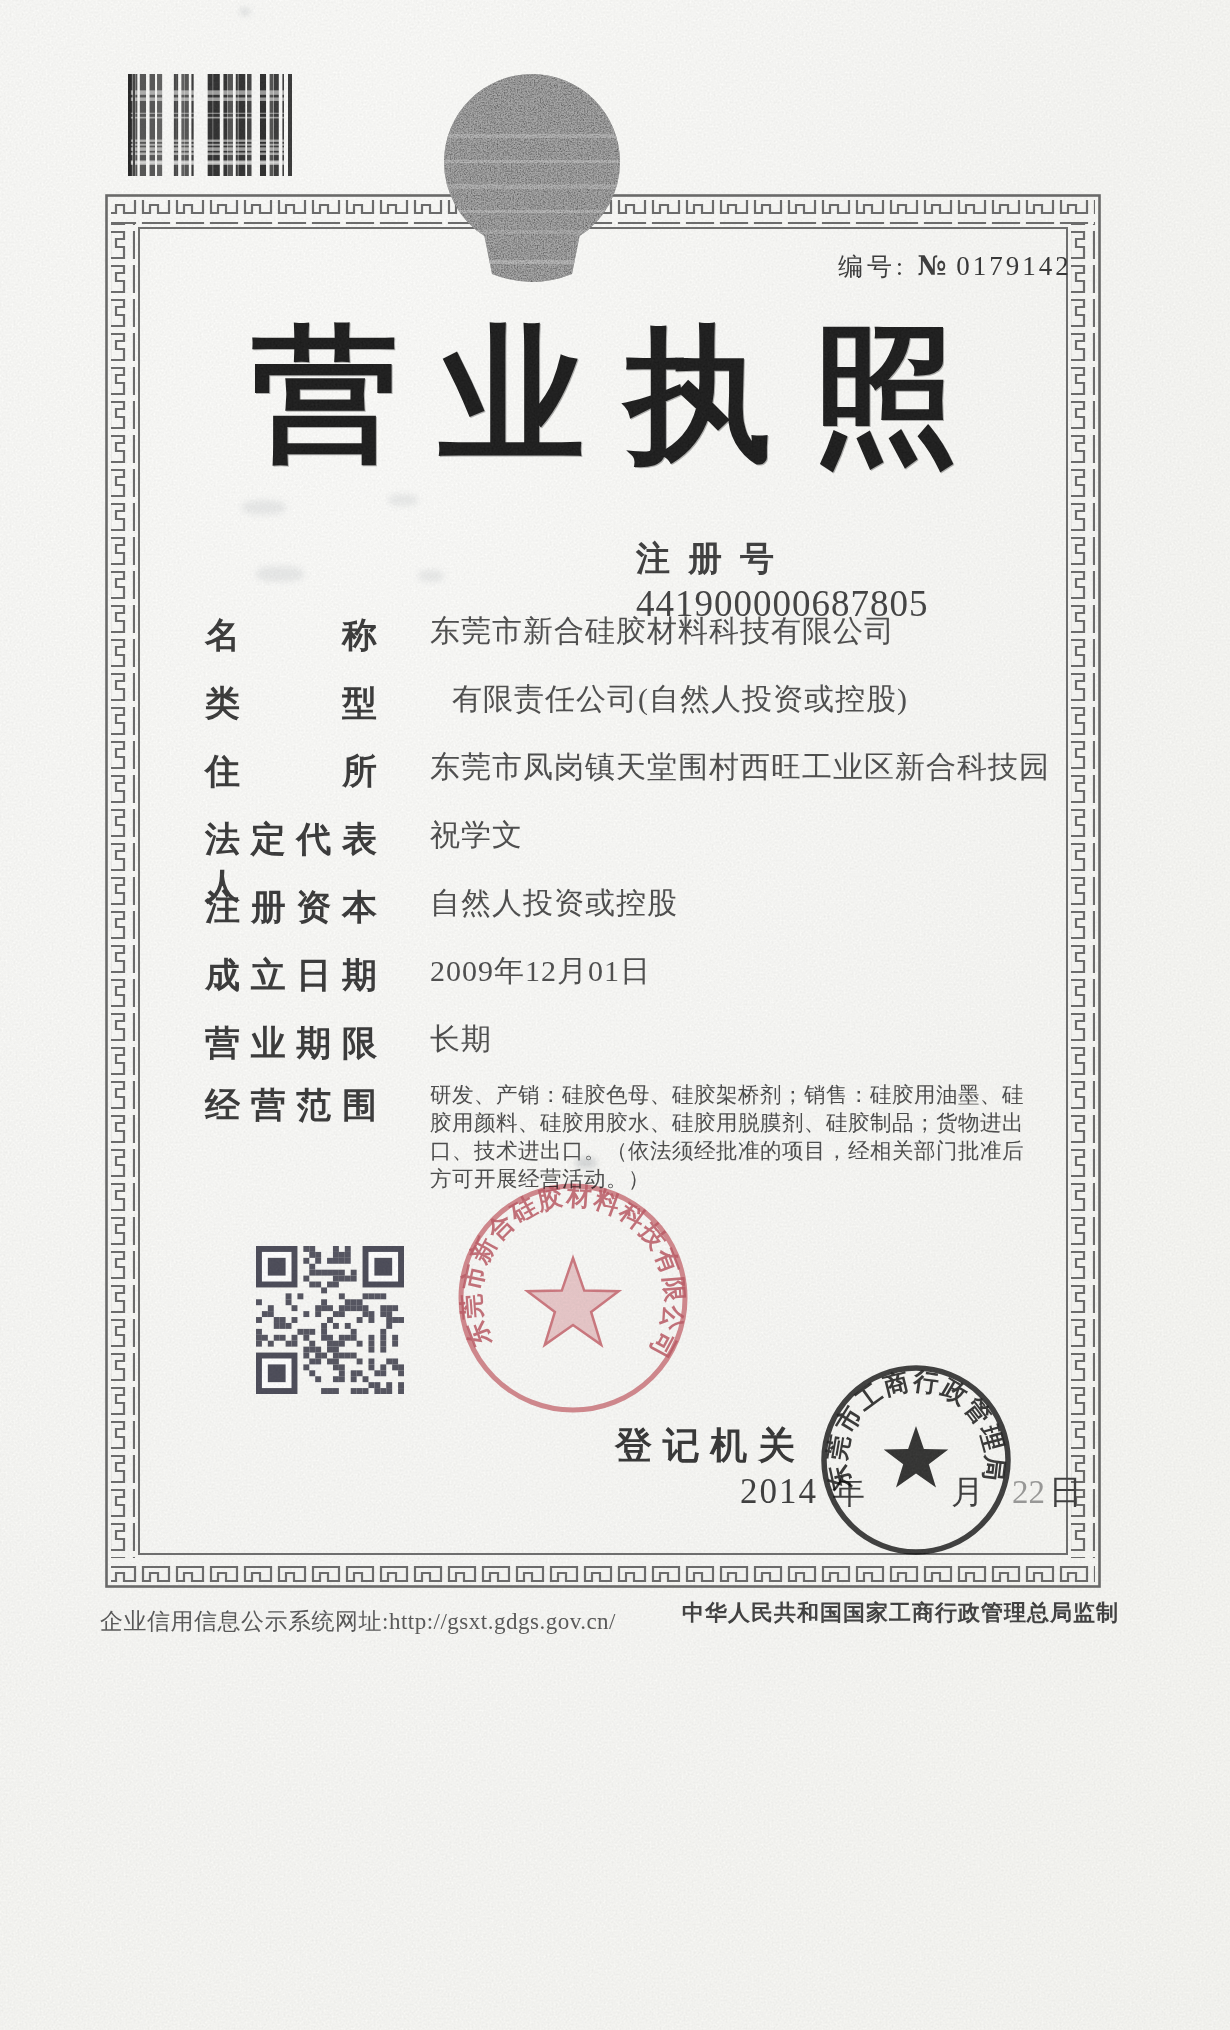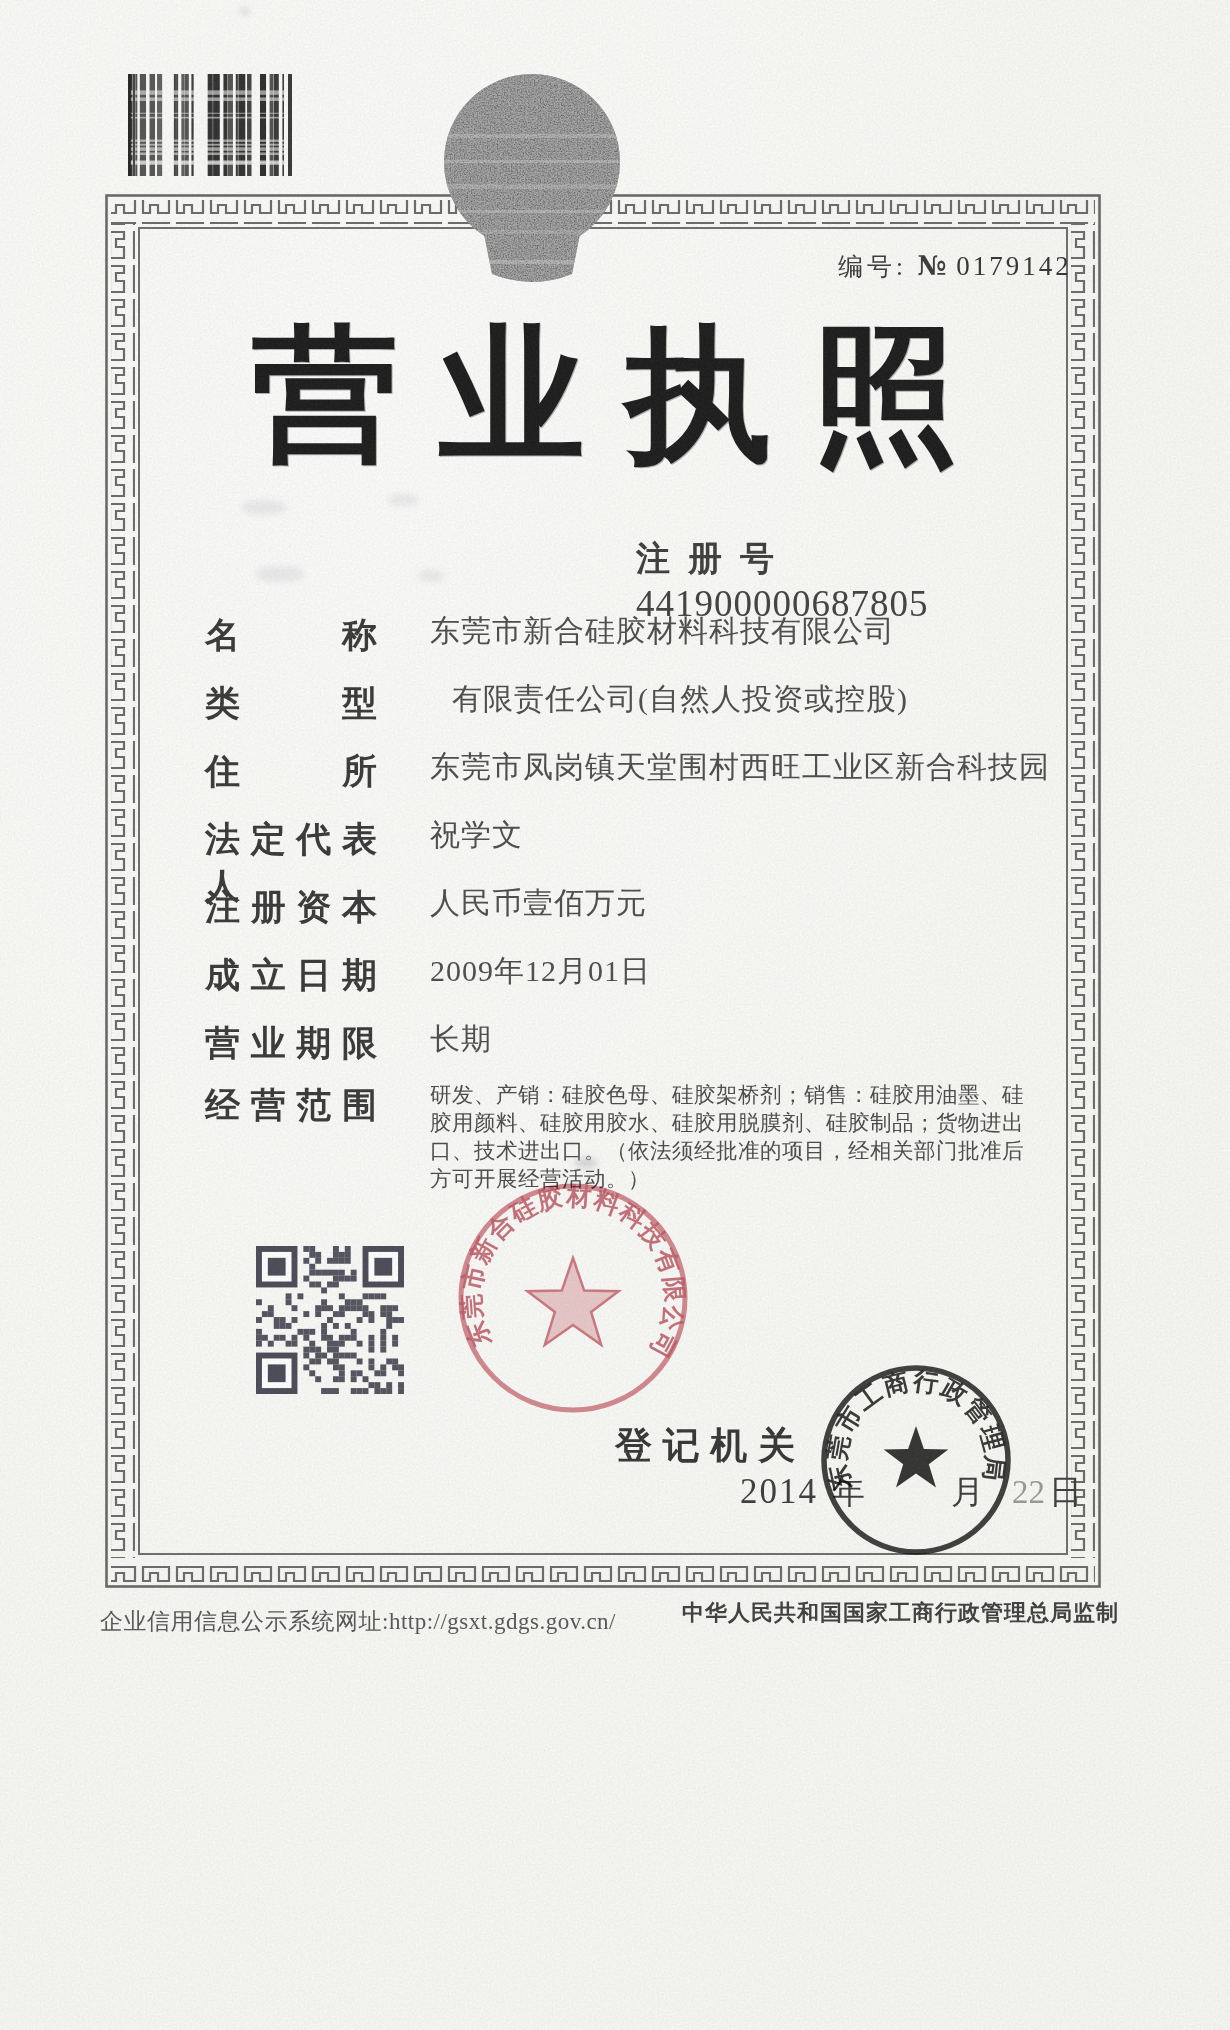--- a/index.html
+++ b/index.html
@@ -157,21 +157,21 @@
   <div class="row" style="top:748px;">
     <span class="lab">住所</span>
     <span class="val">东莞市凤岗镇天堂围村西旺工业区新合科技园</span>
   </div>
   <div class="row" style="top:816px;">
     <span class="lab">法定代表人</span>
     <span class="val">祝学文</span>
   </div>
   <div class="row" style="top:884px;">
     <span class="lab">注册资本</span>
-    <span class="val">人民币壹佰万元</span>
+    <span class="val">自然人投资或控股</span>
   </div>
   <div class="row" style="top:952px;">
     <span class="lab">成立日期</span>
     <span class="val">2009年12月01日</span>
   </div>
   <div class="row row-scope" style="top:1082px;">
     <span class="lab">经营范围</span>
     <span class="val">研发、产销：硅胶色母、硅胶架桥剂；销售：硅胶用油墨、硅胶用颜料、硅胶用胶水、硅胶用脱膜剂、硅胶制品；货物进出口、技术进出口。（依法须经批准的项目，经相关部门批准后方可开展经营活动。）</span>
   </div>
   <div class="row" style="top:1020px;">

